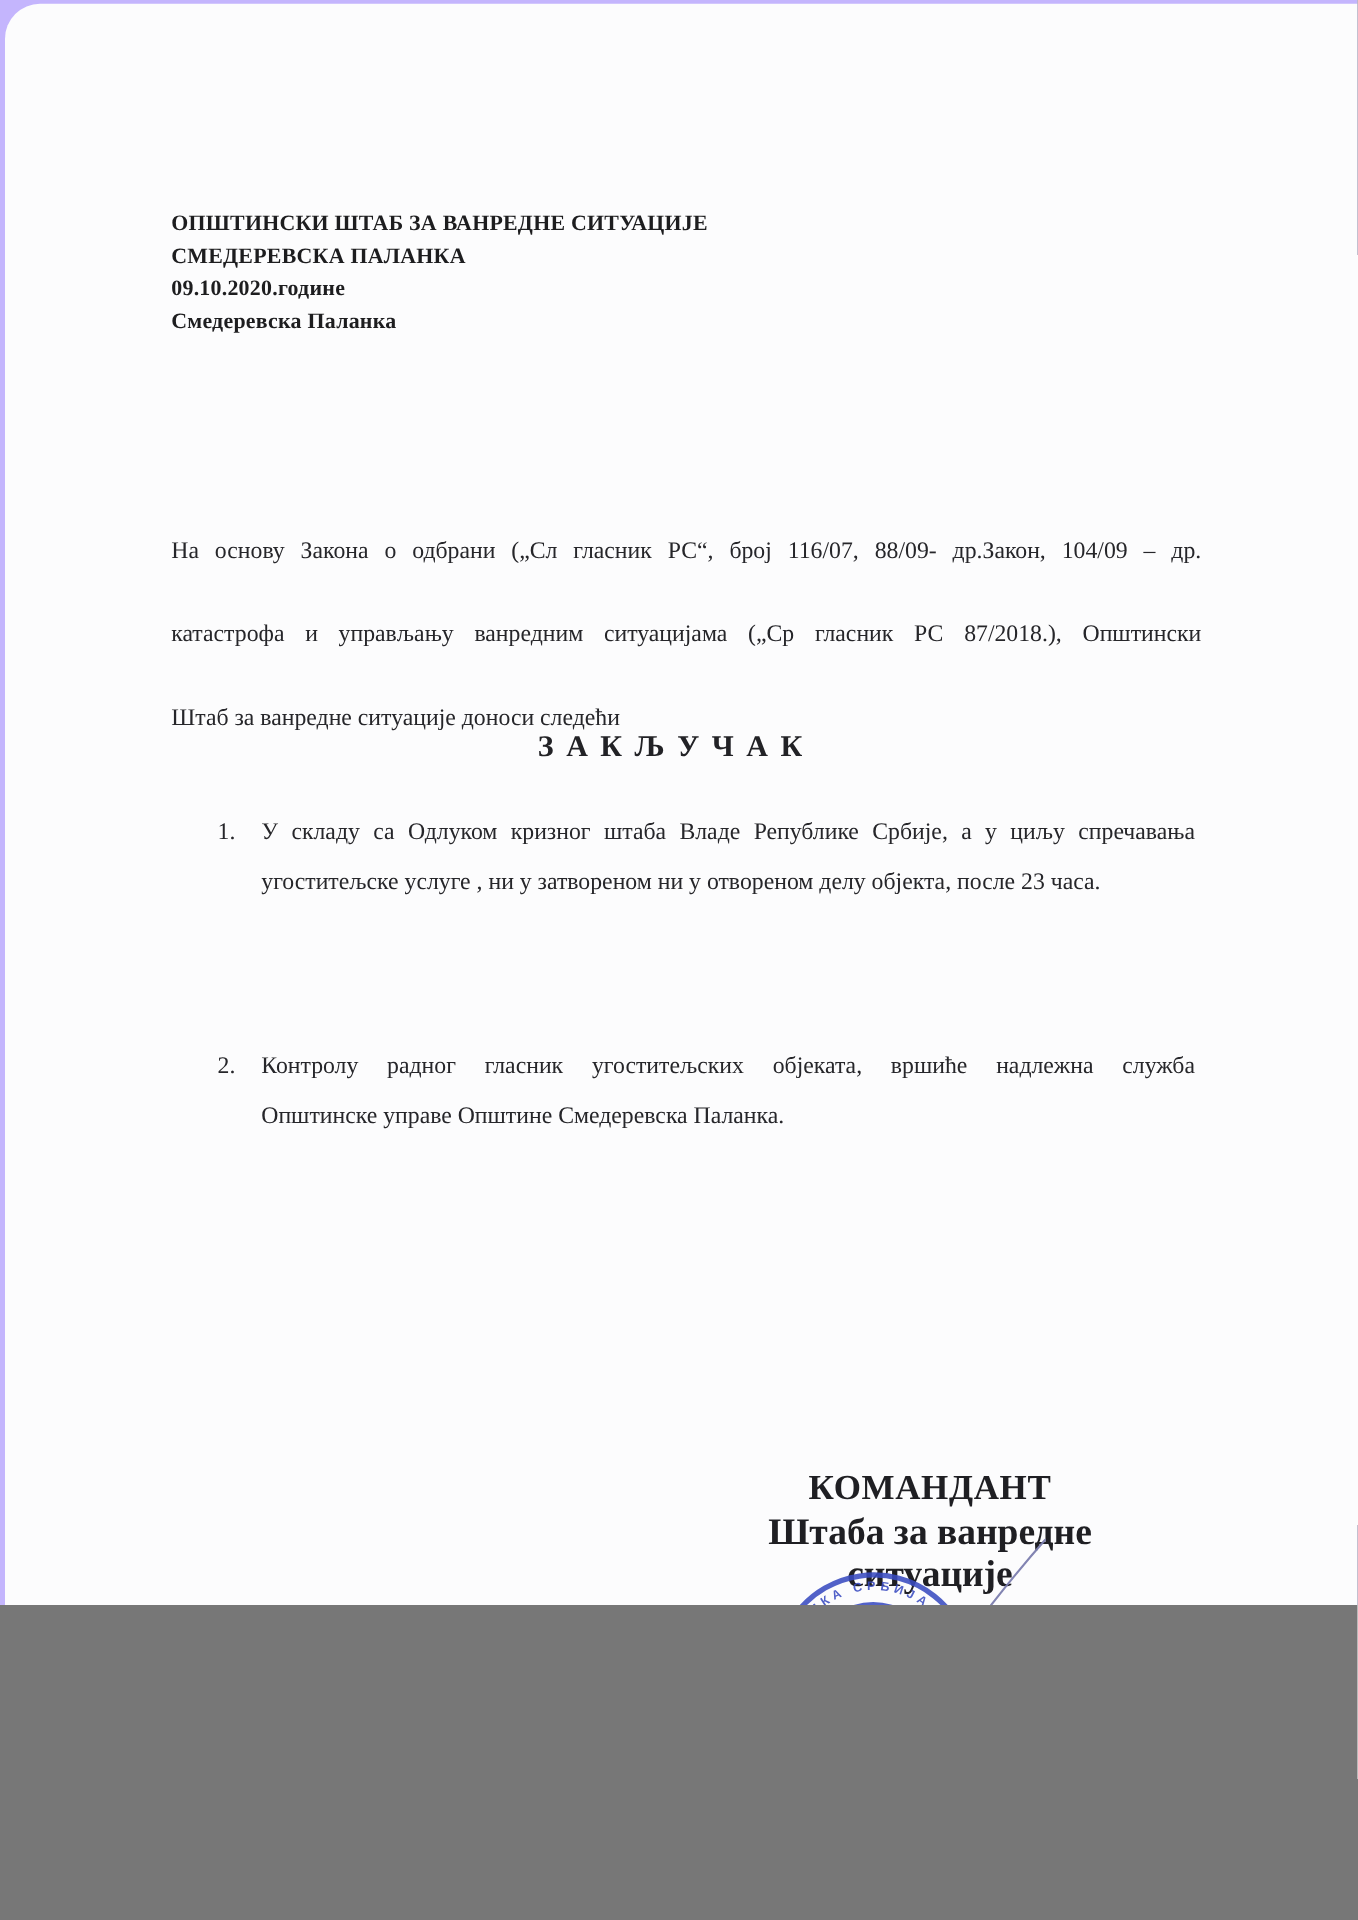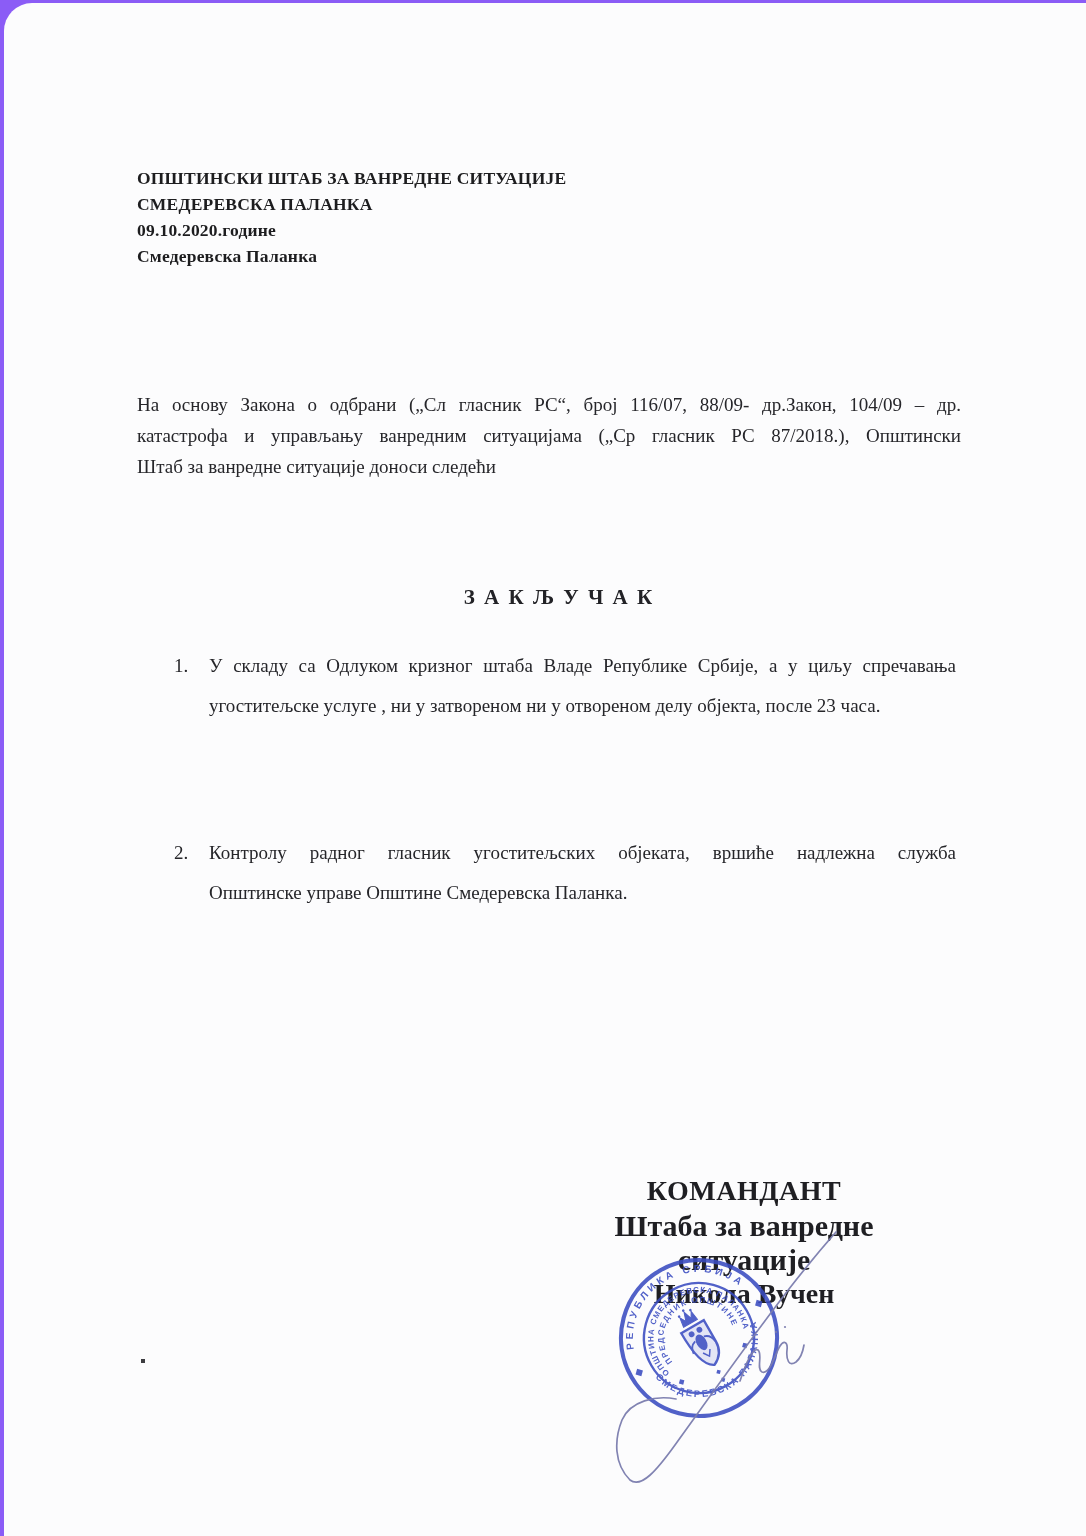--- a/index.html
+++ b/index.html
@@ -1,45 +1,45 @@
 <!DOCTYPE html>
 <html><head>
 <meta charset="utf-8">
 <style>
   html,body { margin:0; padding:0; }
   body { background:#777; }
   .page {
-    position:relative; width:1086px; height:1536px;
-    background:#8b5cf6; overflow:hidden; margin:0 auto;
+    position:relative; width:1086px; height:1284px;
+    background:#c4b5fd; overflow:hidden; margin:0 auto;
     font-family:"Liberation Serif","DejaVu Serif",serif;
   }
   .sheet {
     position:absolute; left:4px; top:3px; right:0; bottom:0;
     background:#fcfcfd; border-top-left-radius:28px;
   }
   
   .header-block {
     position:absolute; left:133px; top:162px;
     font-weight:bold; font-size:17.5px; line-height:26px;
     color:#1d1d1f; letter-spacing:.2px; white-space:nowrap;
   }
   
   .intro {
     position:absolute; left:133px; top:386px; width:824px;
     font-size:19px; color:#26262a;
   }
   .intro .ln {
     height:31px; line-height:31px; overflow:hidden;
-    text-align:justify; text-align-last:justify;
+    text-align:justify; text-align-last:justify;margin-top:36px;
   }
   .intro .ln.last { text-align-last:left; }
   
   .doc-title {
-    position:absolute; left:143px; top:582px; width:824px;
-    text-align:center; font-weight:bold; font-size:21px;
+    position:absolute; left:121px; top:582px; width:824px;
+    text-align:center; font-weight:bold; font-size:24px;
     letter-spacing:2px; color:#222226;
   }
   
   .item { position:absolute; left:170px; display:flex; color:#26262a; font-size:19px; }
   .item .num { width:35px; flex:none; line-height:40px; }
   .item .itext { width:747px; flex:none; }
   .item .ln {
     height:40px; line-height:40px; overflow:hidden;
     text-align:justify; text-align-last:justify;
   }

